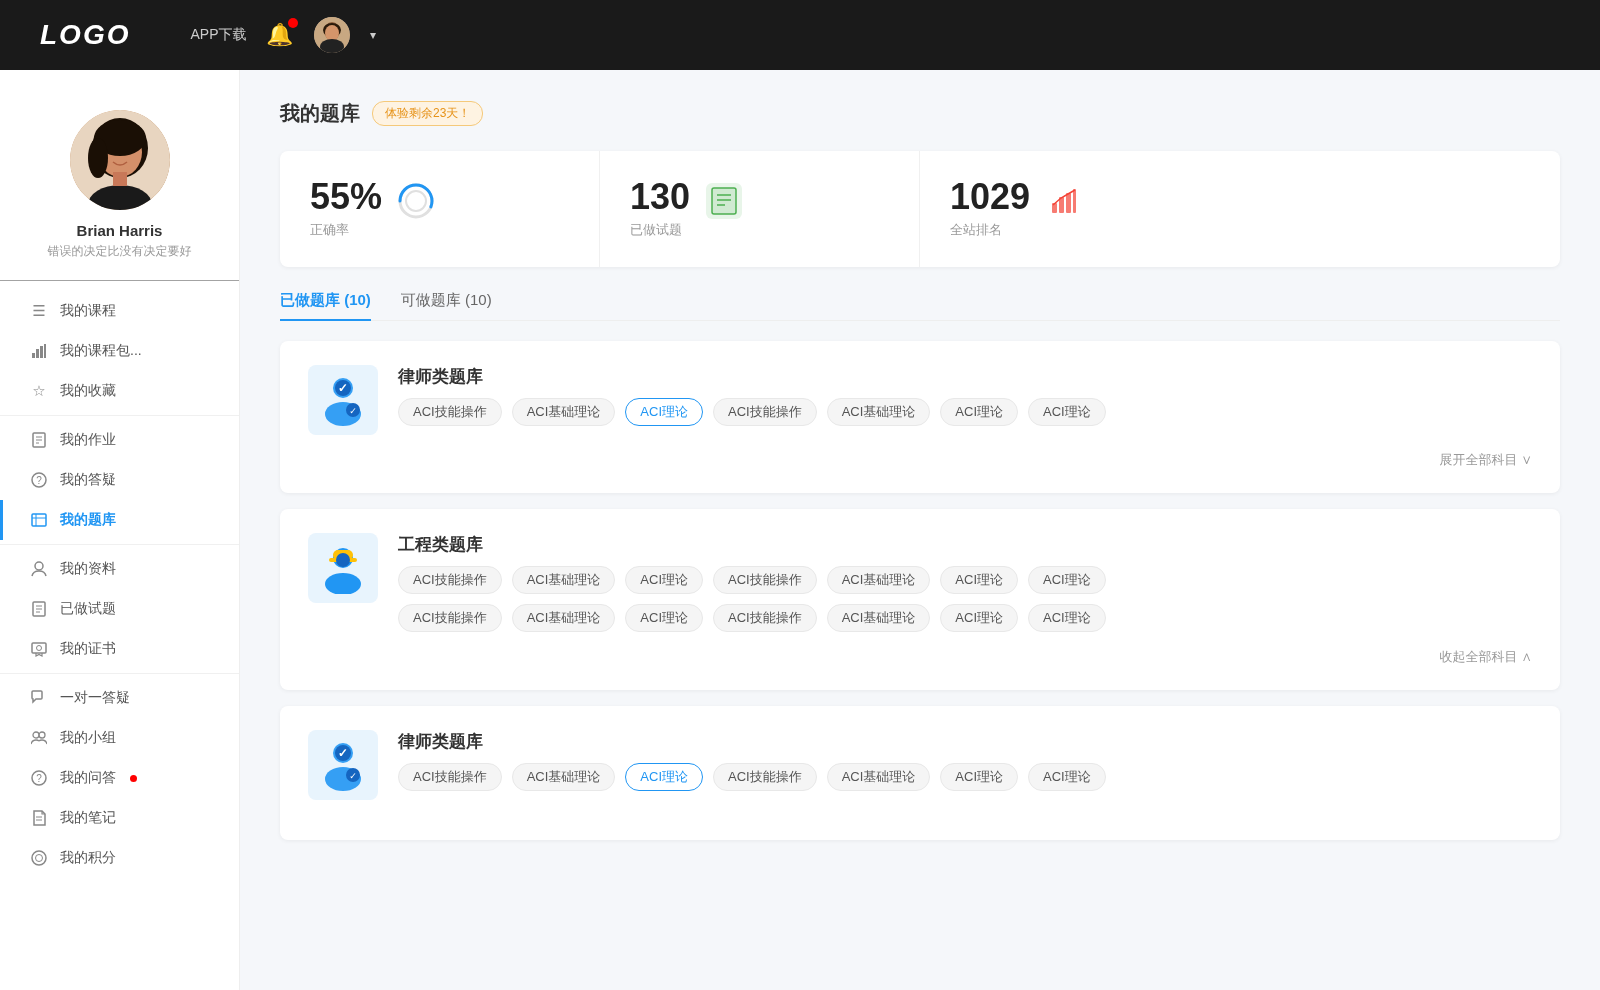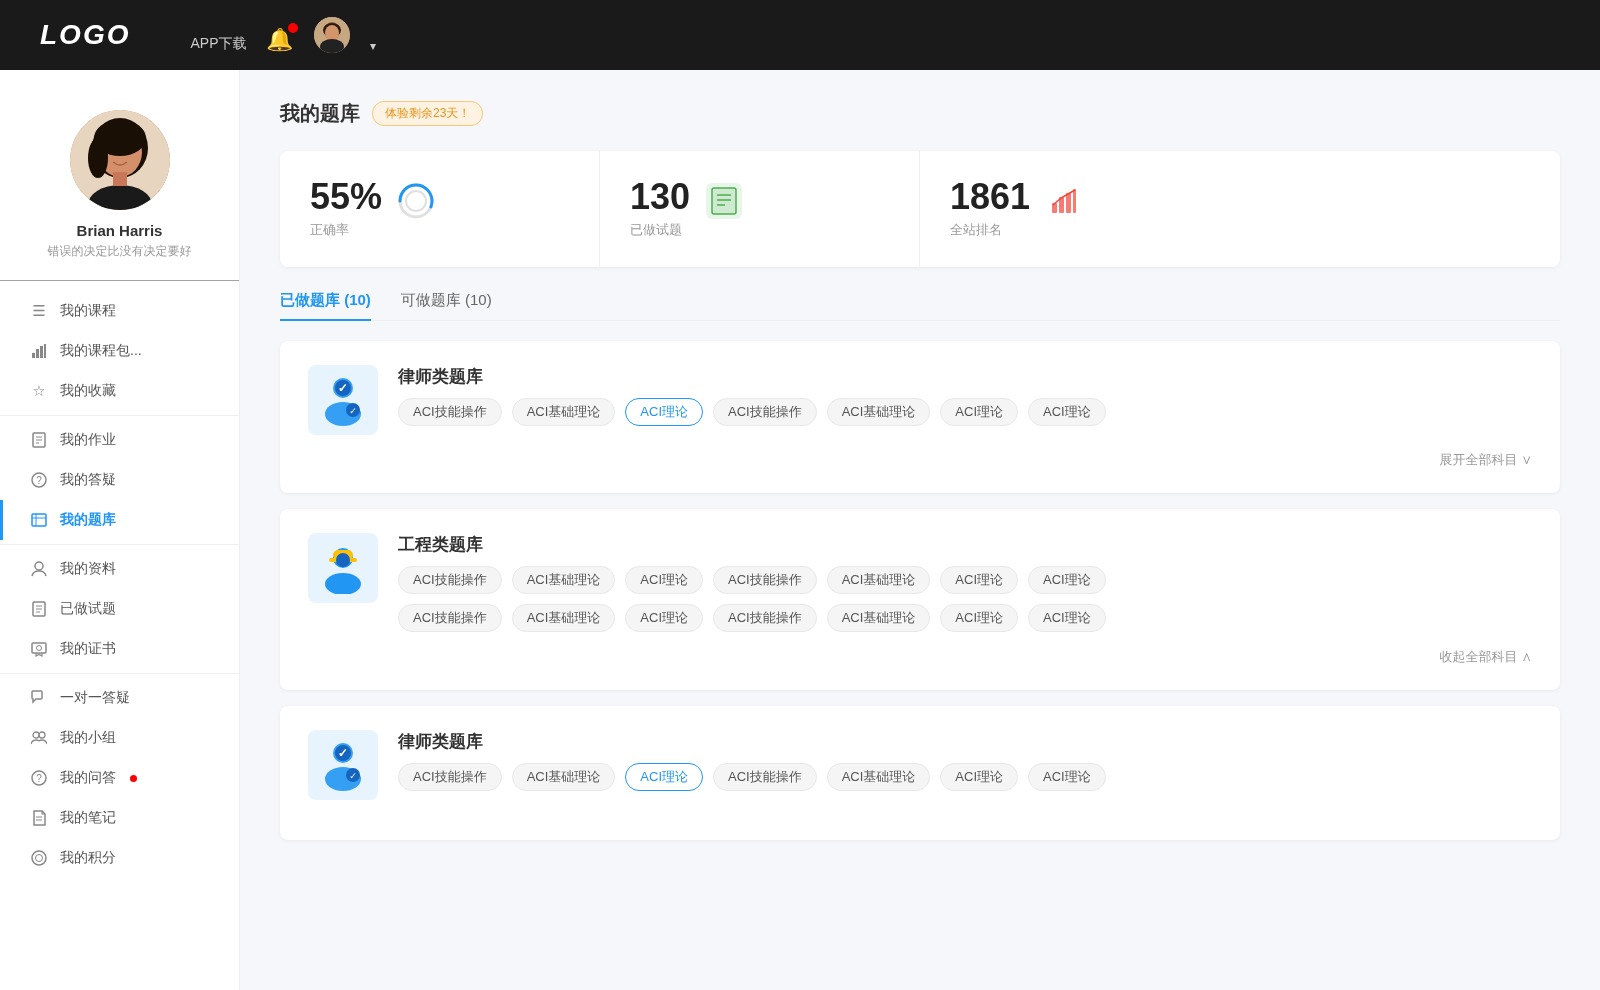--- a/index.html
+++ b/index.html
@@ -43,21 +43,21 @@
     .nav-link.active::after {
       content: '';
       position: absolute;
       bottom: -22px;
       left: 0; right: 0;
       height: 3px;
       background: #2196F3;
     }
     .nav-right {
       display: flex;
-      align-items: flex-end;
+      align-items: center;
       gap: 20px;
     }
     .nav-app-btn {
       color: #ccc;
       font-size: 14px;
       cursor: pointer;
     }
     .nav-bell {
       position: relative;
       cursor: pointer;
@@ -569,21 +569,21 @@
             <line x1="7" y1="8" x2="21" y2="8" stroke="#4caf50" stroke-width="1.5"></line>
             <line x1="7" y1="13" x2="21" y2="13" stroke="#4caf50" stroke-width="1.5"></line>
             <line x1="7" y1="18" x2="15" y2="18" stroke="#4caf50" stroke-width="1.5"></line>
           </svg>
         </div>
       </div>
 
 
       <div class="stat-item">
         <div class="stat-text">
-          <div class="stat-value">1861</div>
+          <div class="stat-value">1029</div>
           <div class="stat-label">全站排名</div>
         </div>
         <div class="stat-icon" style="border-radius:6px; padding:4px;">
           <svg width="28" height="28" viewBox="0 0 28 28">
             <rect x="2" y="16" width="5" height="10" rx="1" fill="#f44336" opacity="0.7"></rect>
             <rect x="9" y="10" width="5" height="16" rx="1" fill="#f44336" opacity="0.7"></rect>
             <rect x="16" y="6" width="5" height="20" rx="1" fill="#f44336" opacity="0.7"></rect>
             <rect x="23" y="2" width="3" height="24" rx="1" fill="#f44336" opacity="0.7"></rect>
             <polyline points="3,18 11,11 18,7 25,3" fill="none" stroke="#f44336" stroke-width="1.5"></polyline>
           </svg>

